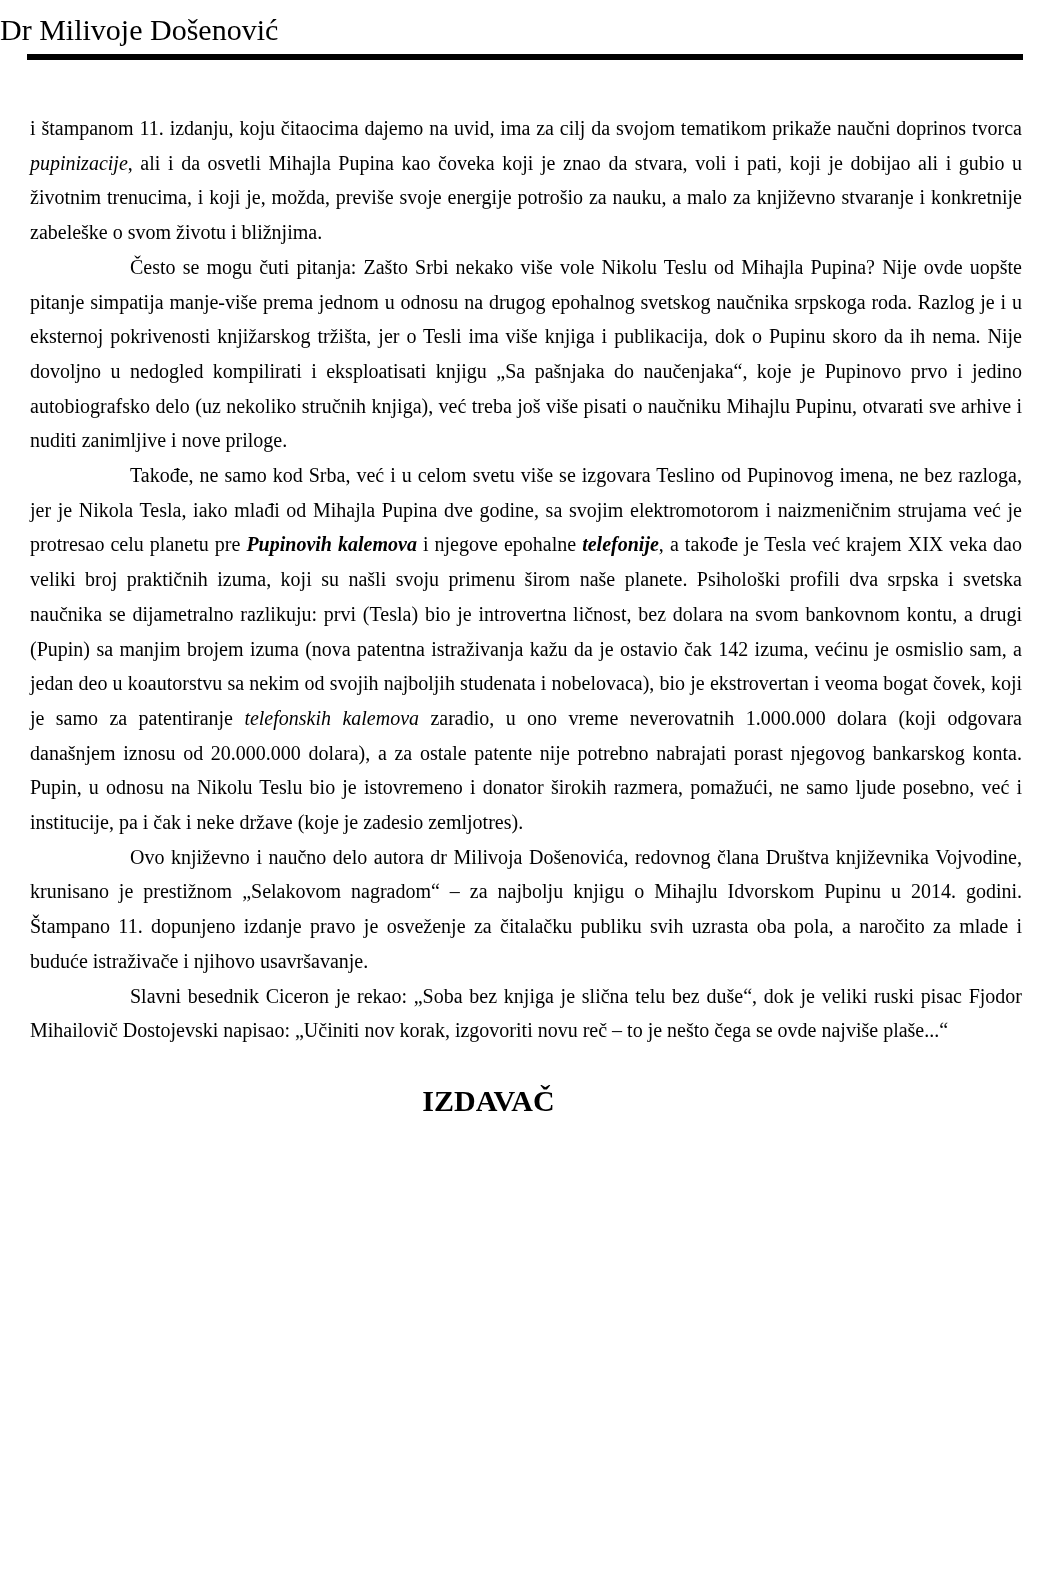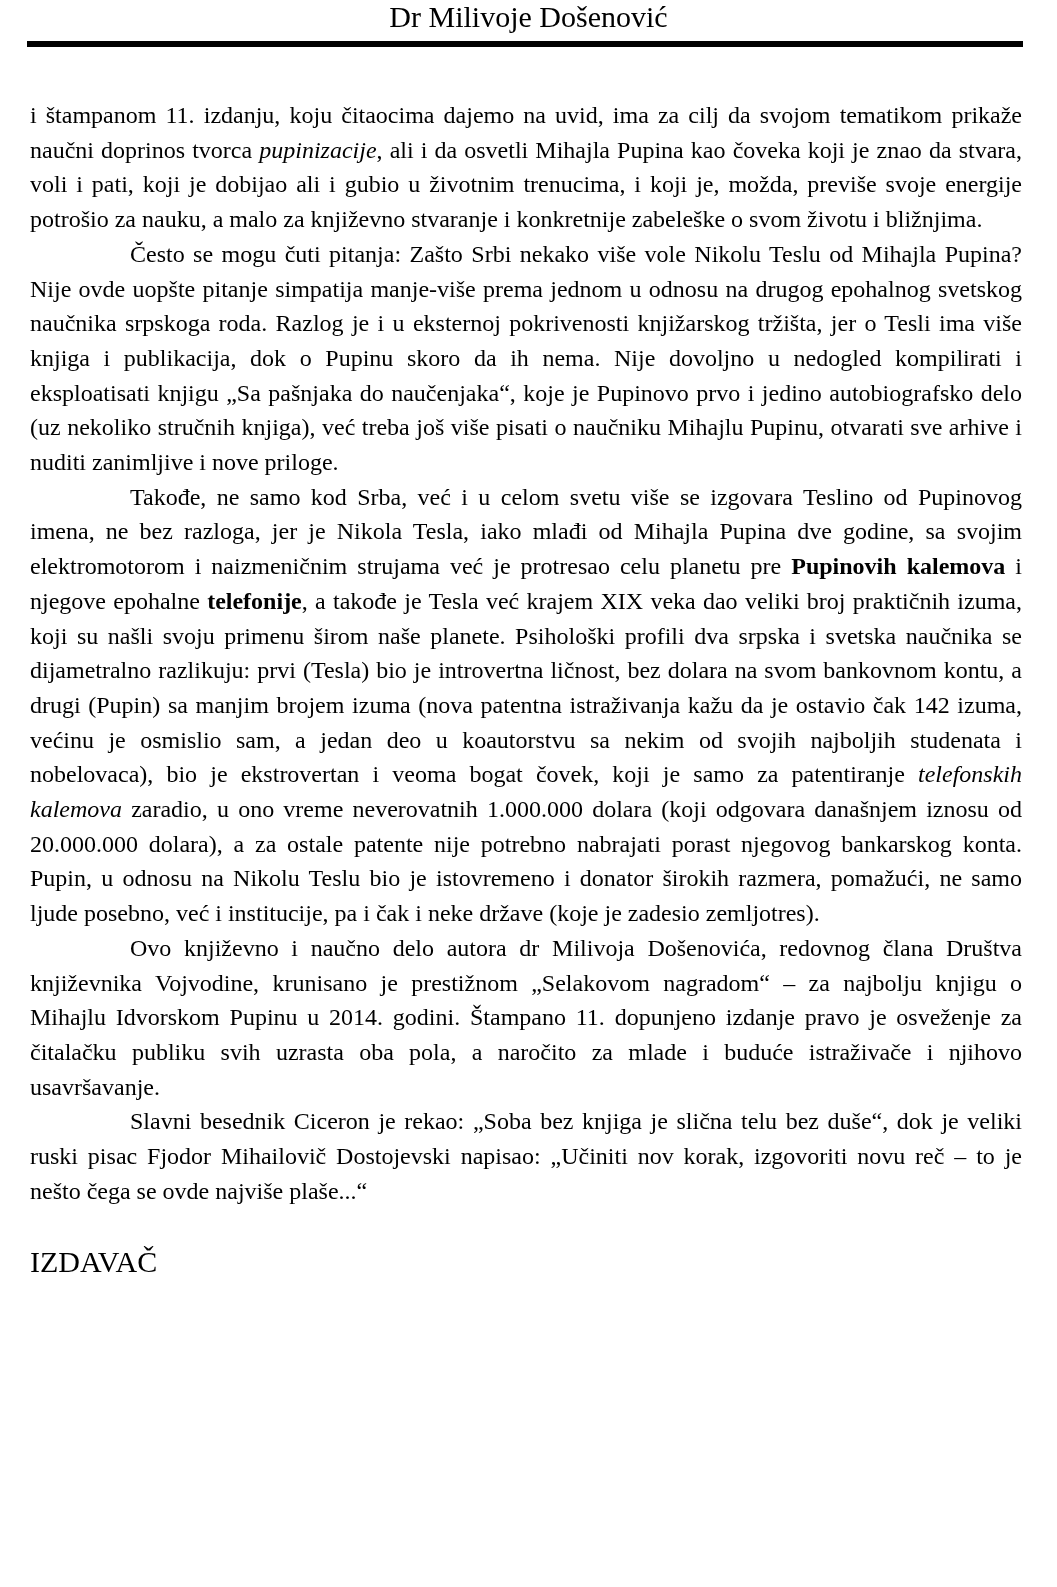--- a/index.html
+++ b/index.html
@@ -7,52 +7,53 @@
     width: 1057px; height: 1587px;
     background: #ffffff;
     color: #000000;
     font-family: "Liberation Serif", serif;
     position: relative;
     overflow: hidden;
   }
   .page { position: absolute; inset: 0; }
 
   .header-title {
-    text-align: center;
+    text-align: left;
     font-size: 30px;
     line-height: 34px;
+    padding-top: 13px;
   }
   .header-rule {
     height: 6px;
     background: #000000;
     margin: 7px 34px 0 27px; 
   }
 
   .body-text {
     margin: 51px 35px 0 30px; 
   }
   .para {
     margin: 0;
-    font-size: 24px;
+    font-size: 20px;
     line-height: 34.7px;
     text-align: justify;
     text-justify: inter-word;
   }
   .para.indent { text-indent: 100px; }
 
   .run-n { font-style: normal; font-weight: normal; }
   .run-i { font-style: italic; }
   .run-b { font-weight: normal; }
-  .run-bi { font-weight: bold; }
+  .run-bi { font-weight: bold; font-style: italic; }
 
   .signature {
     margin: 36px 35px 0 30px;
-    text-align: left;
+    text-align: center;
     padding-right: 75px;
-    font-weight: normal;
+    font-weight: bold;
     font-size: 30px;
   }
 
   .page-number {
     position: absolute;
     left: 30px;
     top: 1614px;
     font-size: 30px;
   }
 </style>

